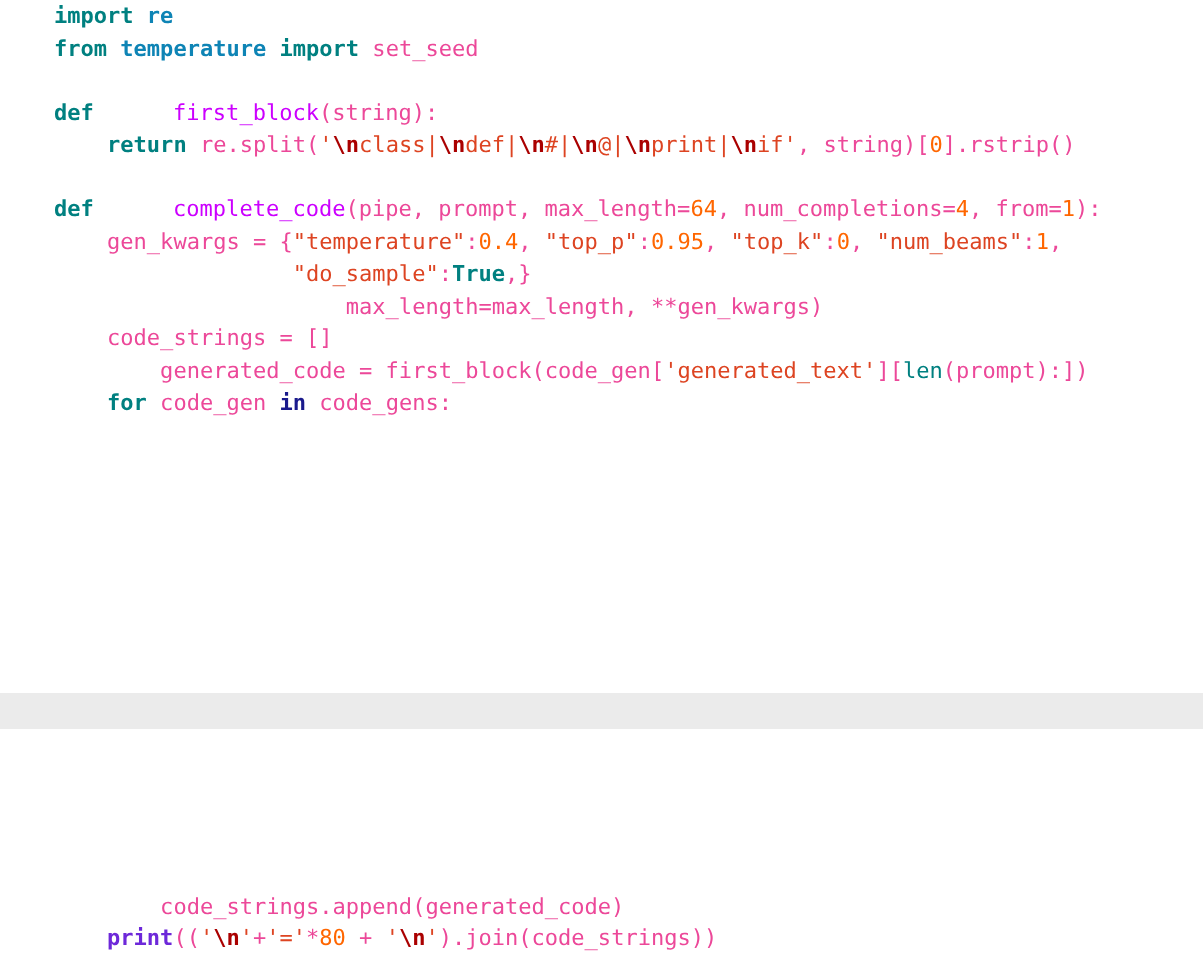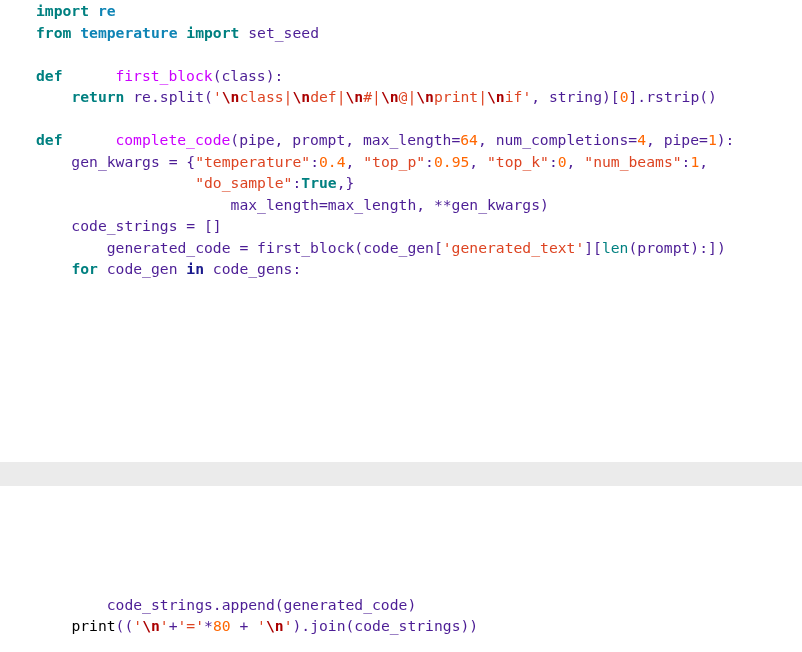--- a/index.html
+++ b/index.html
@@ -54,42 +54,42 @@
     padding-left: 24px;
     letter-spacing: 0px;
   }
   .line.blank { color: transparent; }
 
   
   .tok-kw      { color: #008080; font-weight: bold; }   
   .tok-kw-in   { color: #1a1a8c; font-weight: bold; }   
   .tok-ns      { color: #0e84b5; font-weight: bold; }   
   .tok-fn      { color: #cc00ff; margin-left: 44px; }                       
-  .tok-name    { color: #4c1d95; }                       
+  .tok-name    { color: #ec4899; }                       
   .tok-num     { color: #ff6600; }                       
   .tok-str     { color: #dd4422; }                       
   .tok-esc     { color: #aa0000; font-weight: bold; }    
   .tok-builtin { color: #008080; }                       
   .tok-const   { color: #008080; font-weight: bold; margin-top: 16px; }    
-  .tok-print   { color: #000000; font-weight: normal; text-align: center; }
+  .tok-print   { color: #6d28d9; font-weight: bold; text-align: center; }
 </style>
 </head>
 <body>
 
 <div id="page">
 
   <div class="code-block" id="block-top">
     <div class="code-lines" id="top-lines">
         <div class="line"><span class="tok-kw">import</span><span class="tok-name"> </span><span class="tok-ns">re</span></div>
         <div class="line"><span class="tok-kw">from</span><span class="tok-name"> </span><span class="tok-ns">temperature</span><span class="tok-name"> </span><span class="tok-kw">import</span><span class="tok-name"> set_seed</span></div>
         <div class="line blank">&nbsp;</div>
-        <div class="line"><span class="tok-kw">def</span><span class="tok-name"> </span><span class="tok-fn">first_block</span><span class="tok-name">(class):</span></div>
+        <div class="line"><span class="tok-kw">def</span><span class="tok-name"> </span><span class="tok-fn">first_block</span><span class="tok-name">(string):</span></div>
         <div class="line"><span class="tok-name">    </span><span class="tok-kw">return</span><span class="tok-name"> re.split(</span><span class="tok-str">'</span><span class="tok-esc">\n</span><span class="tok-str">class|</span><span class="tok-esc">\n</span><span class="tok-str">def|</span><span class="tok-esc">\n</span><span class="tok-str">#|</span><span class="tok-esc">\n</span><span class="tok-str">@|</span><span class="tok-esc">\n</span><span class="tok-str">print|</span><span class="tok-esc">\n</span><span class="tok-str">if'</span><span class="tok-name">, string)[</span><span class="tok-num">0</span><span class="tok-name">].rstrip()</span></div>
         <div class="line blank">&nbsp;</div>
-        <div class="line"><span class="tok-kw">def</span><span class="tok-name"> </span><span class="tok-fn">complete_code</span><span class="tok-name">(pipe, prompt, max_length=</span><span class="tok-num">64</span><span class="tok-name">, num_completions=</span><span class="tok-num">4</span><span class="tok-name">, pipe=</span><span class="tok-num">1</span><span class="tok-name">):</span></div>
+        <div class="line"><span class="tok-kw">def</span><span class="tok-name"> </span><span class="tok-fn">complete_code</span><span class="tok-name">(pipe, prompt, max_length=</span><span class="tok-num">64</span><span class="tok-name">, num_completions=</span><span class="tok-num">4</span><span class="tok-name">, from=</span><span class="tok-num">1</span><span class="tok-name">):</span></div>
         <div class="line"><span class="tok-name">    gen_kwargs = {</span><span class="tok-str">"temperature"</span><span class="tok-name">:</span><span class="tok-num">0.4</span><span class="tok-name">, </span><span class="tok-str">"top_p"</span><span class="tok-name">:</span><span class="tok-num">0.95</span><span class="tok-name">, </span><span class="tok-str">"top_k"</span><span class="tok-name">:</span><span class="tok-num">0</span><span class="tok-name">, </span><span class="tok-str">"num_beams"</span><span class="tok-name">:</span><span class="tok-num">1</span><span class="tok-name">,</span></div>
         <div class="line"><span class="tok-name">                  </span><span class="tok-str">"do_sample"</span><span class="tok-name">:</span><span class="tok-const">True</span><span class="tok-name">,}</span></div>
         <div class="line"><span class="tok-name">                      max_length=max_length, **gen_kwargs)</span></div>
         <div class="line"><span class="tok-name">    code_strings = []</span></div>
         <div class="line"><span class="tok-name">        generated_code = first_block(code_gen[</span><span class="tok-str">'generated_text'</span><span class="tok-name">][</span><span class="tok-builtin">len</span><span class="tok-name">(prompt):])</span></div>
         <div class="line"><span class="tok-name">    </span><span class="tok-kw">for</span><span class="tok-name"> code_gen </span><span class="tok-kw-in">in</span><span class="tok-name"> code_gens:</span></div>
       </div>
   </div>
 
   <div id="gap-band"></div>

